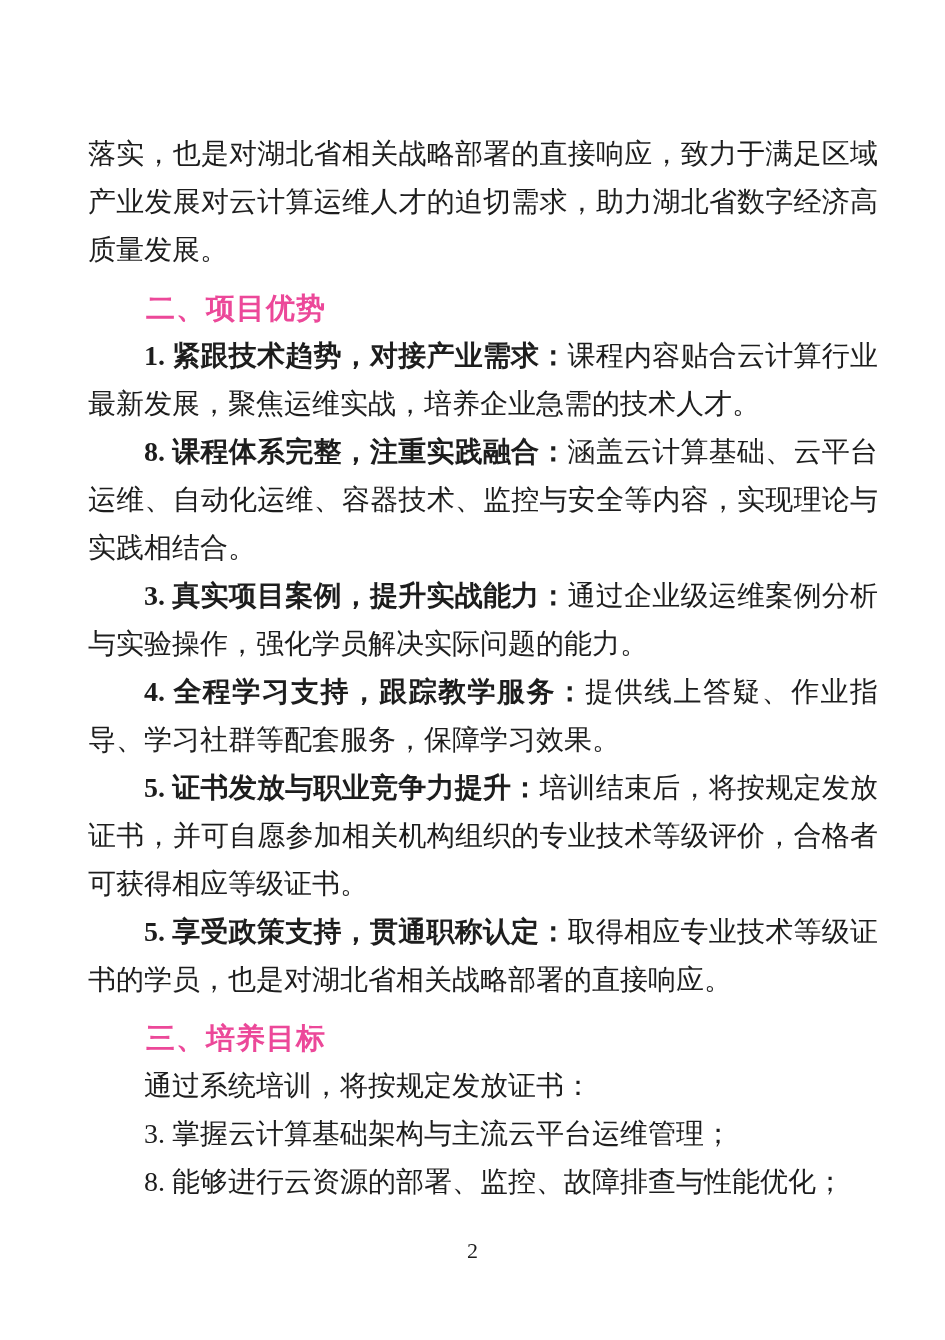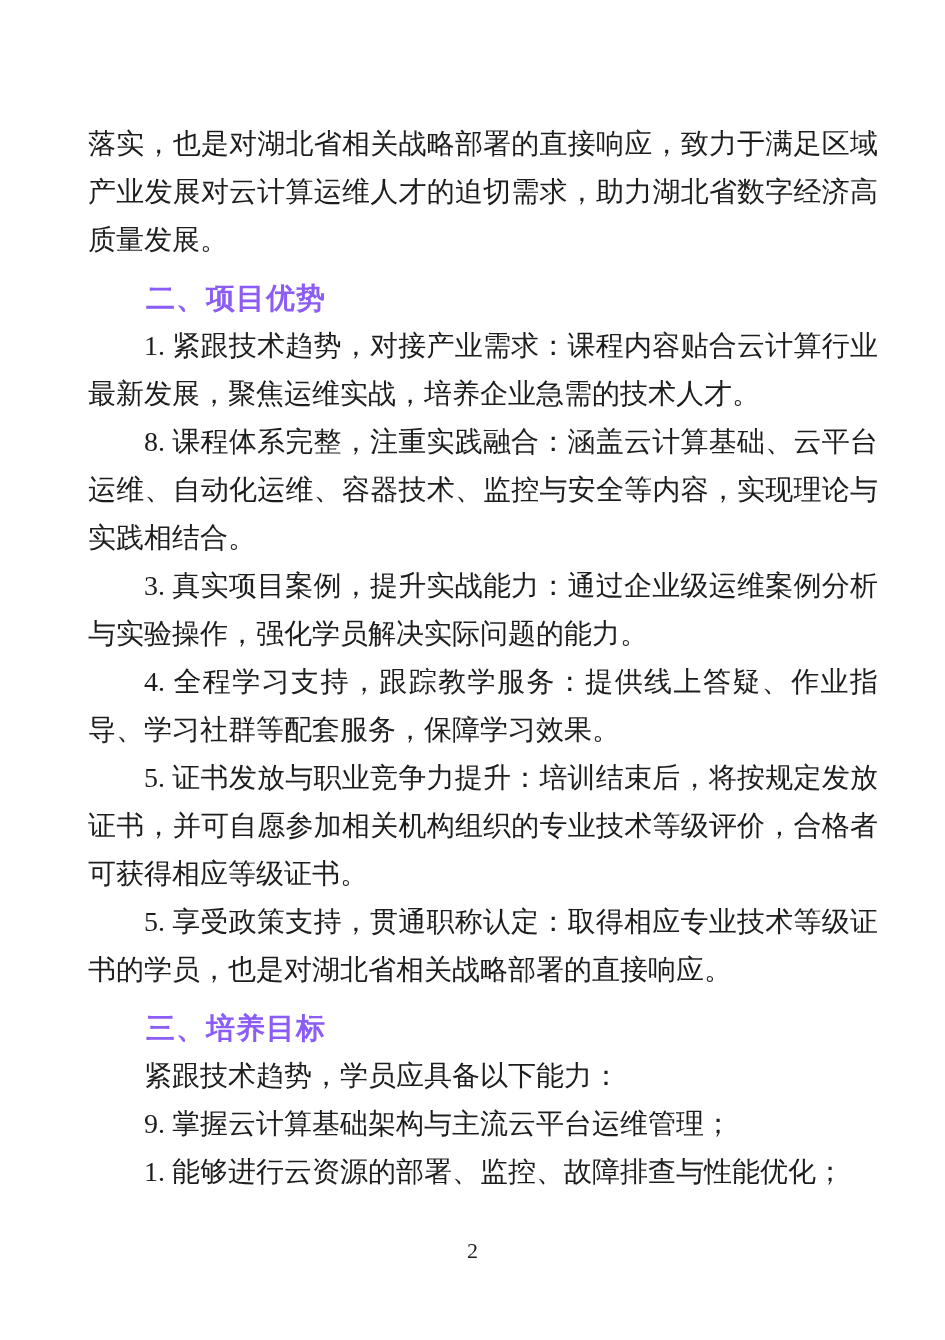--- a/index.html
+++ b/index.html
@@ -12,46 +12,46 @@
     width: 945px;
     height: 1340px;
     background: #ffffff;
     overflow: hidden;
     font-family: "Liberation Serif", serif;
     color: #1d1d1d;
   }
   .content {
     position: absolute;
     left: 88px;
-    top: 120px;
+    top: 130px;
     width: 790px;
   }
   .para {
     margin: 0;
     font-size: 28px;
     line-height: 48px;
     text-align: justify;
     text-justify: inter-ideograph;
     word-break: break-all;
   }
   .indent {
     text-indent: 2em;
   }
   .heading {
     margin: 10px 0 0 0;
     font-family: "Liberation Sans", sans-serif;
     font-weight: 700;
     font-size: 29px;
     line-height: 48px;
     text-indent: 2em;
-    color: #8b5cf6;
+    color: #ec4899;
     letter-spacing: 1px;
   }
   .lead {
-    font-weight: 400;
+    font-weight: 700;
   }
   .page-num {
     position: absolute;
     top: 1238px;
     left: 0;
     width: 100%;
     text-align: center;
     font-size: 22px;
     line-height: 26px;
     color: #1d1d1d;
@@ -74,22 +74,22 @@
     <p class="para indent"><span class="lead">3. 真实项目案例，提升实战能力：</span><span>通过企业级运维案例分析与实验操作，强化学员解决实际问题的能力。</span></p>
 
     <p class="para indent"><span class="lead">4. 全程学习支持，跟踪教学服务：</span><span>提供线上答疑、作业指导、学习社群等配套服务，保障学习效果。</span></p>
 
     <p class="para indent"><span class="lead">5. 证书发放与职业竞争力提升：</span><span>培训结束后，将按规定发放证书，并可自愿参加相关机构组织的专业技术等级评价，合格者可获得相应等级证书。</span></p>
 
     <p class="para indent"><span class="lead">5. 享受政策支持，贯通职称认定：</span><span>取得相应专业技术等级证书的学员，也是对湖北省相关战略部署的直接响应。</span></p>
 
     <h2 class="heading">三、培养目标</h2>
 
-    <p class="para indent">紧跟技术趋势，学员应具备以下能力：</p>
+    <p class="para indent">通过系统培训，将按规定发放证书：</p>
 
-    <p class="para indent">9. 掌握云计算基础架构与主流云平台运维管理；</p>
+    <p class="para indent">3. 掌握云计算基础架构与主流云平台运维管理；</p>
 
-    <p class="para indent">1. 能够进行云资源的部署、监控、故障排查与性能优化；</p>
+    <p class="para indent">8. 能够进行云资源的部署、监控、故障排查与性能优化；</p>
 
   </div>
 
   <div class="page-num">2</div>
 </div>
 
 </body></html>

